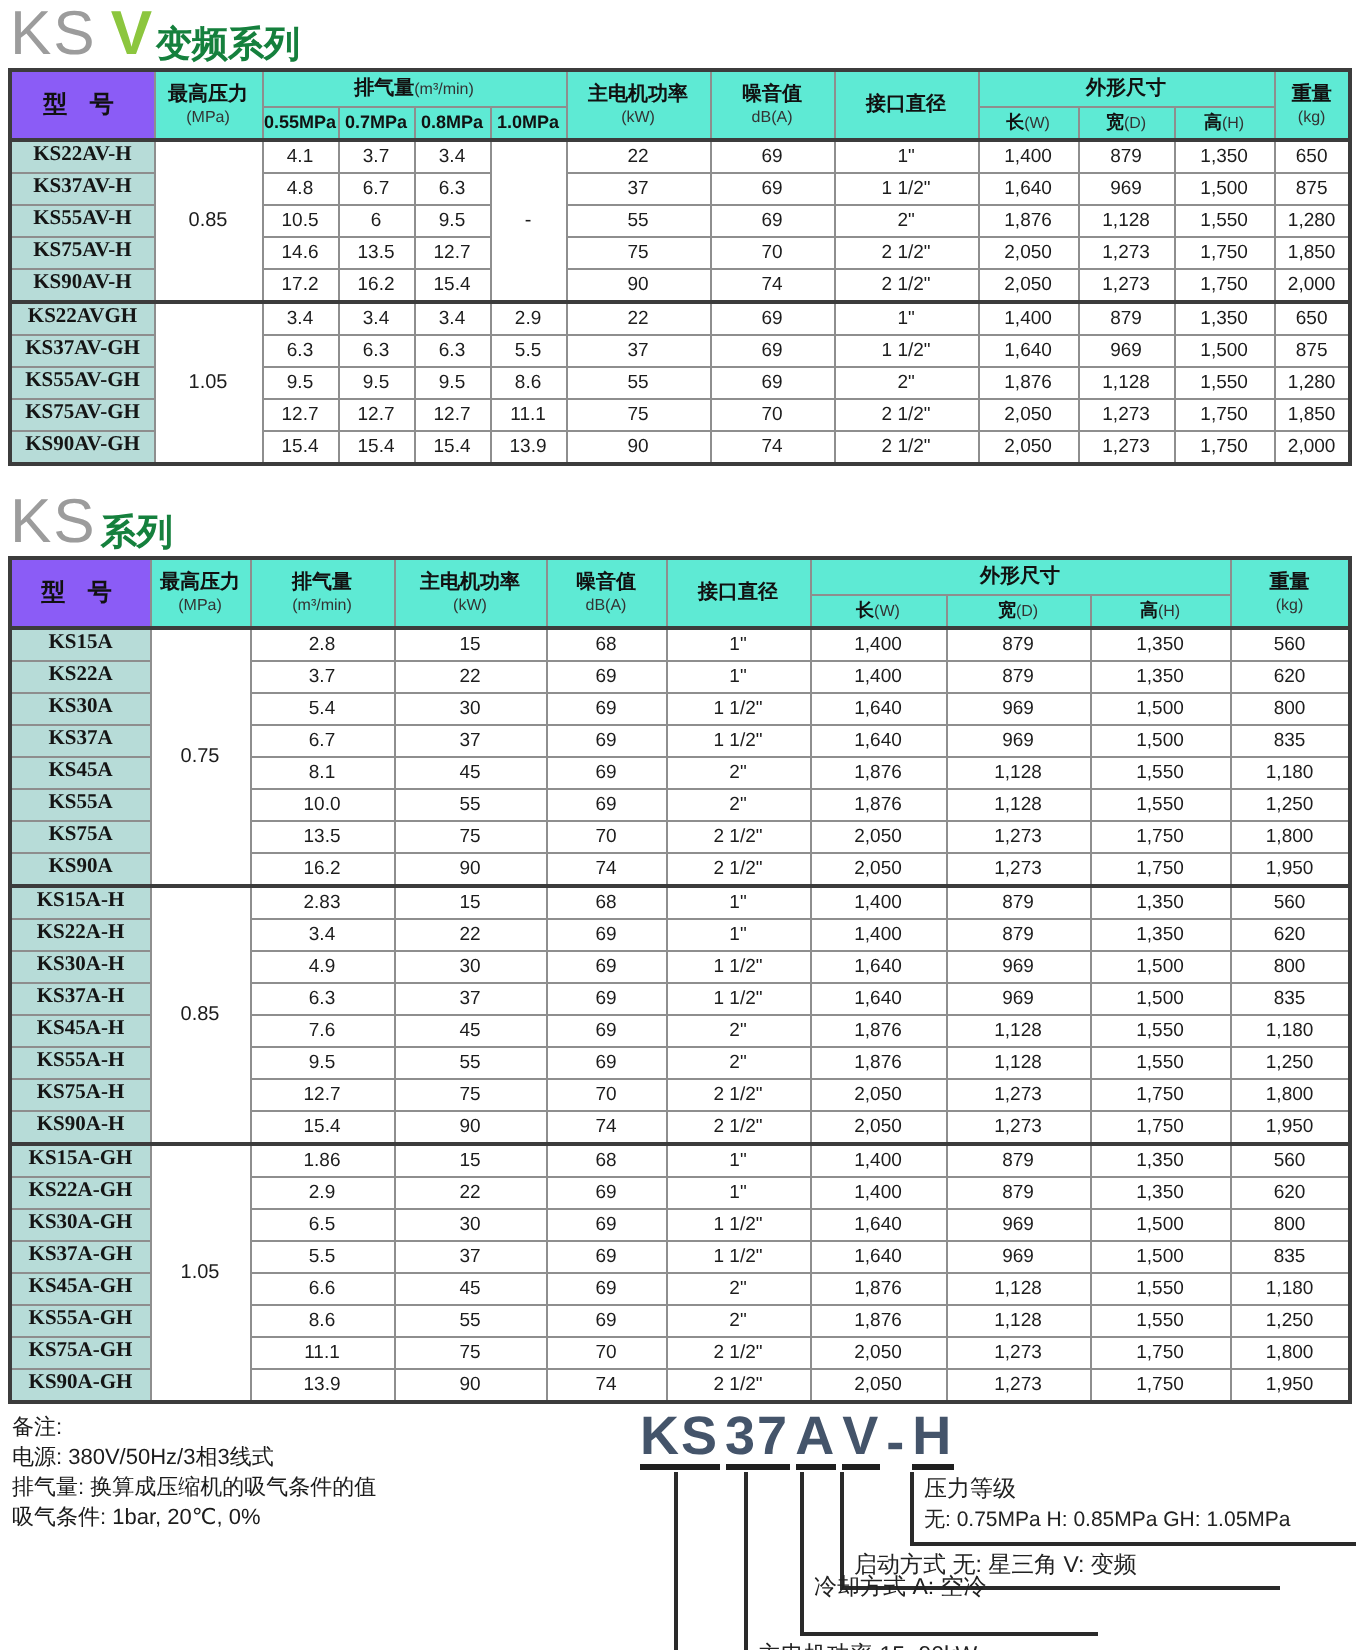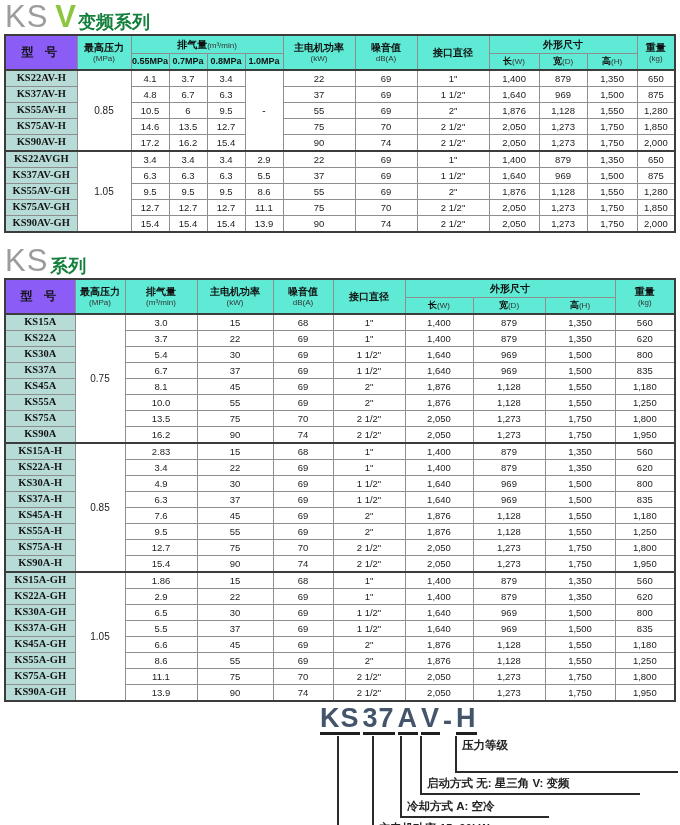--- a/index.html
+++ b/index.html
@@ -32,21 +32,21 @@
   
   .bottom{position:relative;height:155px;width:680px;margin-top:3px;}
   .notes{position:absolute;left:6px;top:2px;font-size:11px;line-height:15px;color:#1b1b1b;}
   
   .model-code{position:absolute;left:320px;top:0;display:flex;align-items:flex-end;gap:3px;
     font-size:27px;font-weight:bold;color:#44546a;line-height:26px;letter-spacing:1px;}
   .model-code .seg{display:inline-block;padding-bottom:1px;}
   .model-code .seg.u{border-bottom:3px solid #1f1f1f;}
   .vline{position:absolute;width:2px;background:#2a2a2a;}
   .hline{position:absolute;height:2px;background:#2a2a2a;}
-  .dg-label{position:absolute;font-size:11.5px;font-weight:bold;color:#222;white-space:nowrap;line-height:14px;}
+  .dg-label{position:absolute;font-size:11.5px;font-weight:normal;color:#222;white-space:nowrap;line-height:14px;}
   .dg-label.small{font-size:10.5px;}
 </style>
 </head>
 <body>
 
 <div class="series-title">
   <span class="t-ks">KS</span>
   <span class="t-v">V</span>
   <span class="t-cn">变频系列</span>
 </div>
@@ -262,21 +262,21 @@
     <tr class="h2">
       <th><span>长</span><span class="unit-inline">(W)</span></th>
       <th><span>宽</span><span class="unit-inline">(D)</span></th>
       <th><span>高</span><span class="unit-inline">(H)</span></th>
     </tr>
   </thead>
   <tbody id="ks-body">
       <tr>
         <td class="model">KS15A</td>
         <td class="pressure" rowspan="8">0.75</td>
-        <td>3.0</td>
+        <td>2.8</td>
         <td>15</td>
         <td>68</td>
         <td>1"</td>
         <td>1,400</td>
         <td>879</td>
         <td>1,350</td>
         <td>560</td>
       </tr>
       <tr>
         <td class="model">KS22A</td>
@@ -530,40 +530,47 @@
         <td>2 1/2"</td>
         <td>2,050</td>
         <td>1,273</td>
         <td>1,750</td>
         <td>1,950</td>
       </tr>
     </tbody>
 </table>
 
 <div class="bottom">
+  <div class="notes">
+    <div>备注:</div>
+    <div>电源: 380V/50Hz/3相3线式</div>
+    <div>排气量: 换算成压缩机的吸气条件的值</div>
+    <div>吸气条件: 1bar, 20℃, 0%</div>
+  </div>
 
   <div class="model-code" id="model-code">
       <span class="seg u">KS</span>
       <span class="seg u">37</span>
       <span class="seg u">A</span>
       <span class="seg u">V</span>
       <span class="seg">-</span>
       <span class="seg u">H</span>
     </div>
 
   <div class="vline" style="left:337px;top:31px;height:122px"></div>
   <div class="vline" style="left:372px;top:31px;height:102px"></div>
   <div class="vline" style="left:400px;top:31px;height:80px"></div>
   <div class="vline" style="left:420px;top:31px;height:57px"></div>
   <div class="vline" style="left:455px;top:31px;height:35px"></div>
 
   <div class="dg-label" style="left:462px;top:33px">压力等级</div>
+  <div class="dg-label small" style="left:462px;top:48px">无: 0.75MPa  H: 0.85MPa  GH: 1.05MPa</div>
   <div class="hline" style="left:455px;top:66px;width:223px"></div>
 
   <div class="dg-label" style="left:427px;top:71px">启动方式  无: 星三角  V: 变频</div>
   <div class="hline" style="left:420px;top:88px;width:220px"></div>
 
-  <div class="dg-label" style="left:407px;top:94px">冷却方式  A: 空冷</div>
+  <div class="dg-label" style="left:407px;top:82px">冷却方式  A: 空冷</div>
   <div class="hline" style="left:400px;top:111px;width:149px"></div>
 
   <div class="dg-label" style="left:379px;top:116px">主电机功率  15~90kW</div>
 
 </div>
 
 </body></html>

